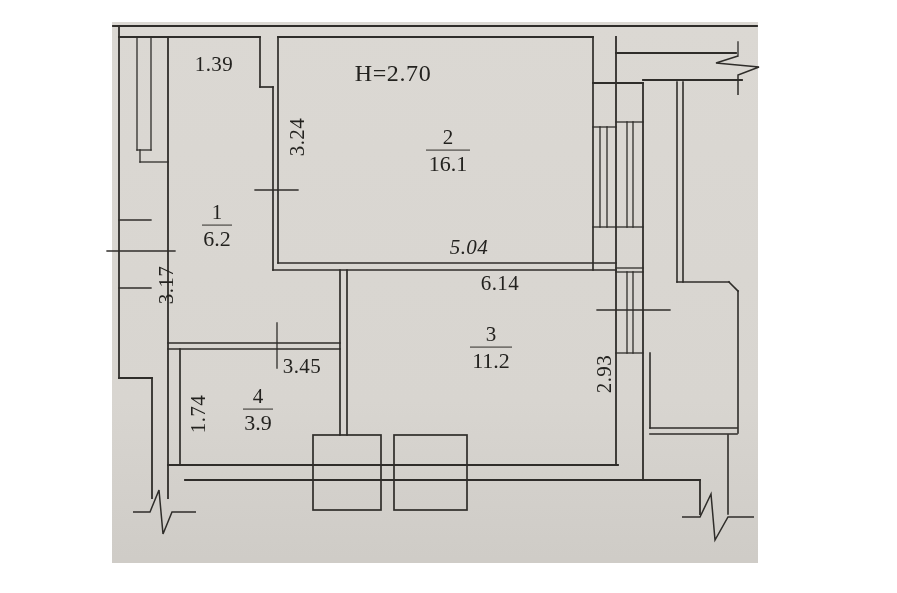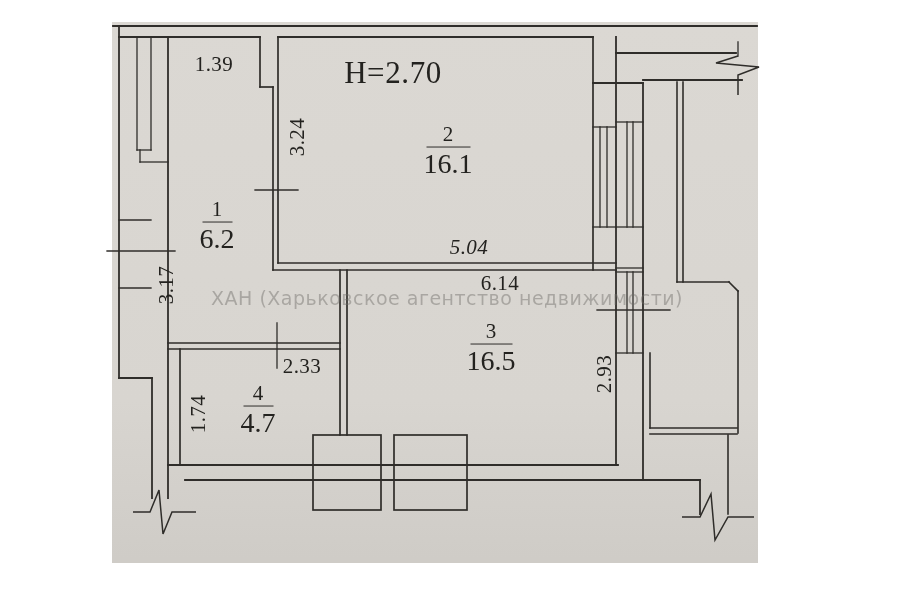--- a/index.html
+++ b/index.html
@@ -10,28 +10,28 @@
   .paper{
     position:absolute;left:112px;top:22px;width:646px;height:541px;
     background:linear-gradient(180deg,#dbd8d3 0%,#d8d5d0 70%,#cfccc7 99%);
   }
   svg.lines{position:absolute;left:0;top:0;}
   .lbl{
     position:absolute;transform:translate(-50%,-50%);
     font-size:21px;color:#23221f;white-space:nowrap;letter-spacing:.4px;
   }
   .lbl.rot{transform:translate(-50%,-50%) rotate(-90deg);}
-  .lbl.ceil{font-size:31px;letter-spacing:.6px;text-align:right;}
+  .lbl.ceil{font-size:24px;letter-spacing:.6px;text-align:right;}
   .room-label{
     position:absolute;transform:translate(-50%,-50%);
     text-align:center;color:#23221f;line-height:1.02;
   }
   .room-label .num{font-size:21px;}
   .room-label .rule{border-top:1.7px solid #2f2d2a;margin:2px auto 2px auto;}
-  .room-label .area{font-size:28px;}
+  .room-label .area{font-size:22px;}
   .watermark{
     position:absolute;transform:translate(-50%,-50%);
     font-family:"DejaVu Sans","Liberation Sans",sans-serif;
     font-size:19px;letter-spacing:.5px;color:rgba(110,108,104,0.45);
     white-space:nowrap;
   }
 </style>
 </head>
 <body>
 
@@ -122,50 +122,49 @@
       <path d="M738 42 V56"></path>
     </g>
 
     <g stroke="#2f2d2a" stroke-width="1.5" fill="none" stroke-linejoin="miter">
       <path d="M133 512 L150 512 L159 490 L163 534 L172 512 L196 512"></path>
       <path d="M738 56 L716 63 L759 67 L738 75 L738 95"></path>
       <path d="M682 517 L700 517 L711 494 L715 540 L728 517 L754 517"></path>
     </g>
   </svg>
 
-  <div class="watermark" style="left:447px;top:298px;">ХАН (Харьковское агентство недвижимости)</div>
 
   <div class="lbl ceil" style="left:393px;top:73px;">H=2.70</div>
 
   <div class="lbl" style="left:214px;top:64px;">1.39</div>
   <div class="lbl rot" style="left:297px;top:137px;">3.24</div>
   <div class="lbl" style="left:469px;top:247px;font-style:italic;">5.04</div>
   <div class="lbl" style="left:500px;top:283px;">6.14</div>
   <div class="lbl rot" style="left:166px;top:285px;">3.17</div>
-  <div class="lbl" style="left:302px;top:366px;">2.33</div>
+  <div class="lbl" style="left:302px;top:366px;">3.45</div>
   <div class="lbl rot" style="left:198px;top:414px;">1.74</div>
   <div class="lbl rot" style="left:604px;top:374px;">2.93</div>
 
   <div class="room-label" style="left:217px;top:226px;">
     <div class="num">1</div>
     <div class="rule" style="width:30px;"></div>
     <div class="area">6.2</div>
   </div>
 
   <div class="room-label" style="left:448px;top:151px;">
     <div class="num">2</div>
     <div class="rule" style="width:44px;"></div>
     <div class="area">16.1</div>
   </div>
 
   <div class="room-label" style="left:491px;top:348px;">
     <div class="num">3</div>
     <div class="rule" style="width:42px;"></div>
-    <div class="area">16.5</div>
+    <div class="area">11.2</div>
   </div>
 
   <div class="room-label" style="left:258px;top:410px;">
     <div class="num">4</div>
     <div class="rule" style="width:30px;"></div>
-    <div class="area">4.7</div>
+    <div class="area">3.9</div>
   </div>
 
 </div>
 
 </body></html>

